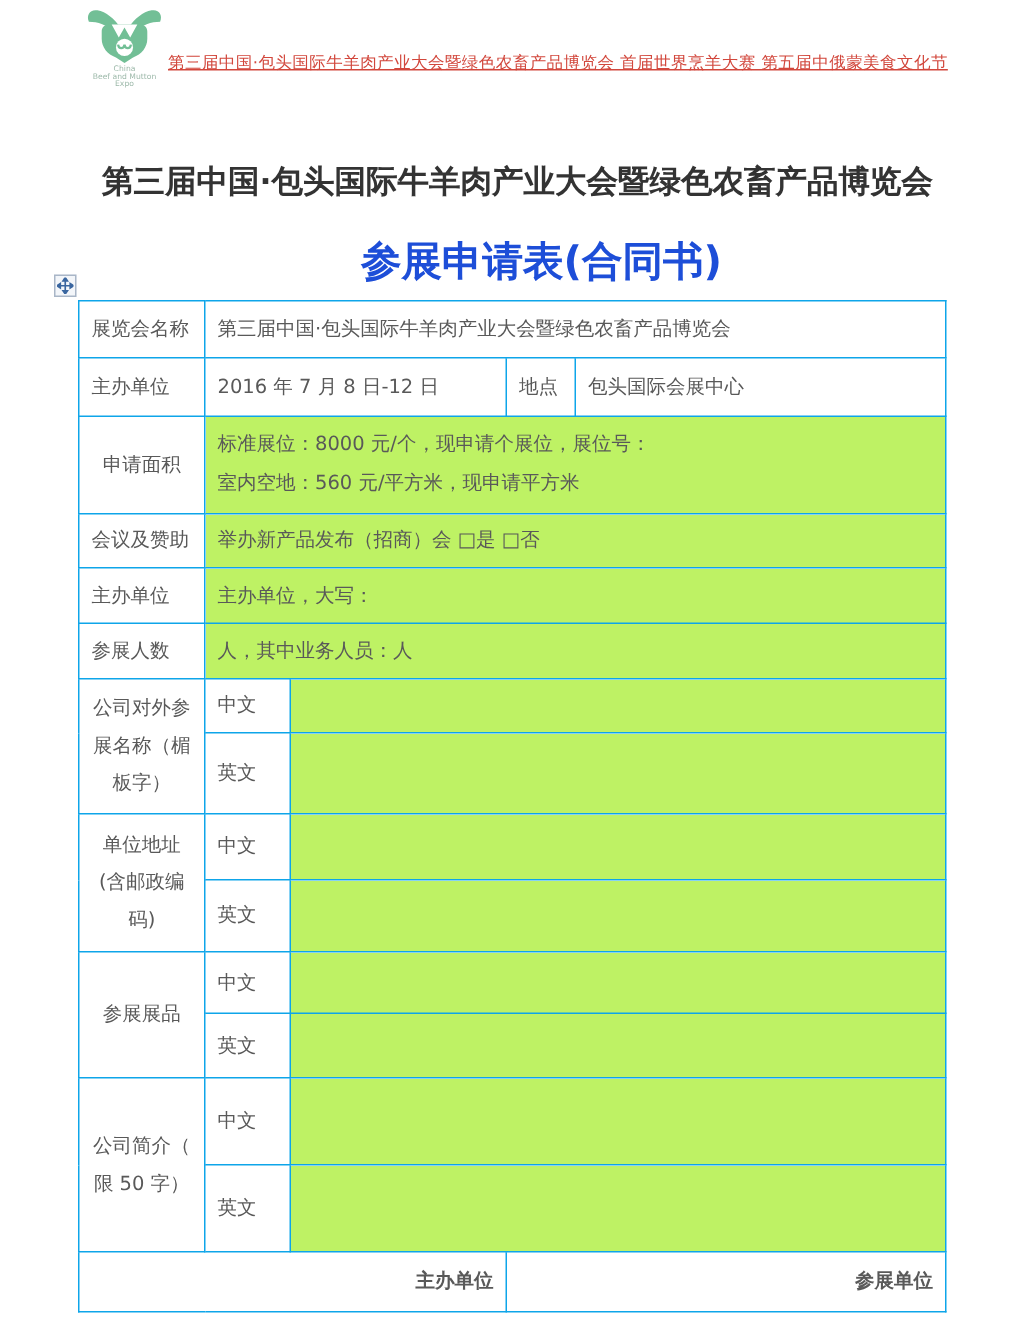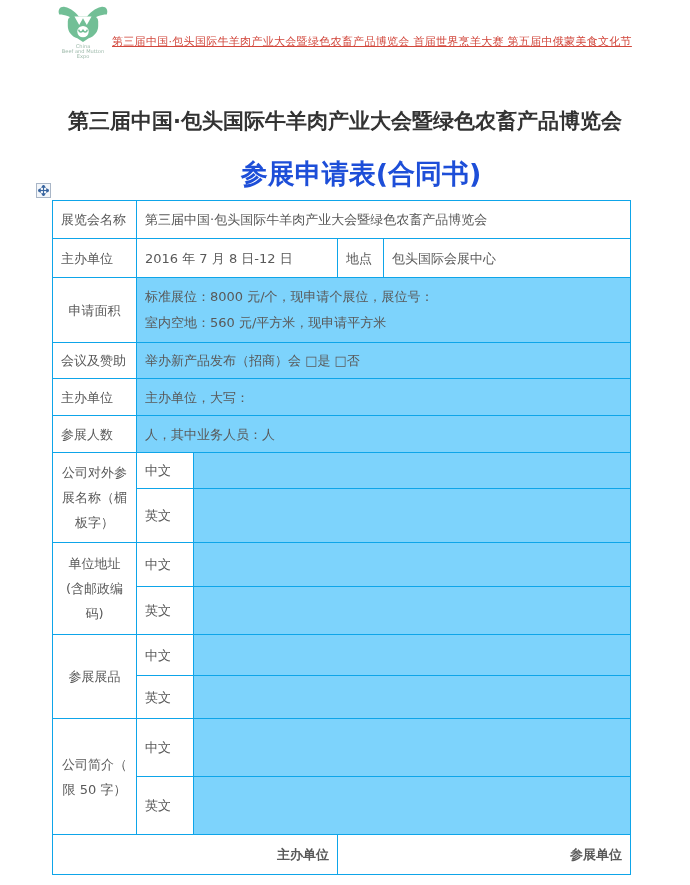--- a/index.html
+++ b/index.html
@@ -22,21 +22,21 @@
   
   .handle { position:absolute; left:36px; top:183px; width:15px; height:15px; background:#f3f6fa; border:1px solid #a9b6c7; box-sizing:border-box; display:flex; align-items:center; justify-content:center; cursor:move; }
 
   
   table.form { position:absolute; left:52px; top:200px; width:578px; border-collapse:collapse; table-layout:fixed; font-size:13px; color:#595959; }
   table.form td { border:1px solid #0ea5e9; padding:1px 8px; vertical-align:middle; line-height:25px; overflow:hidden; }
   td.vtop { vertical-align:top; padding-top:8px;text-align:center; }
   td.center { text-align:right; }
   td.bold { font-weight:bold; }
   .two-line div { line-height:26px; white-space:nowrap; }
-  td.field { background:#7dd3fc; }
+  td.field { background:#bef264; }
 </style>
 </head>
 <body>
 
 <div class="page">
 
   <div class="logo-wrap">
     <svg class="logo-art" width="56" height="38" viewBox="0 0 56 40">
       <g fill="#72bf96">
         <path d="M3,10 C1,5 4,1 9,2 C15,3 21,8 25,14 L21,18 C16,12 9,10 3,10 Z"></path>

